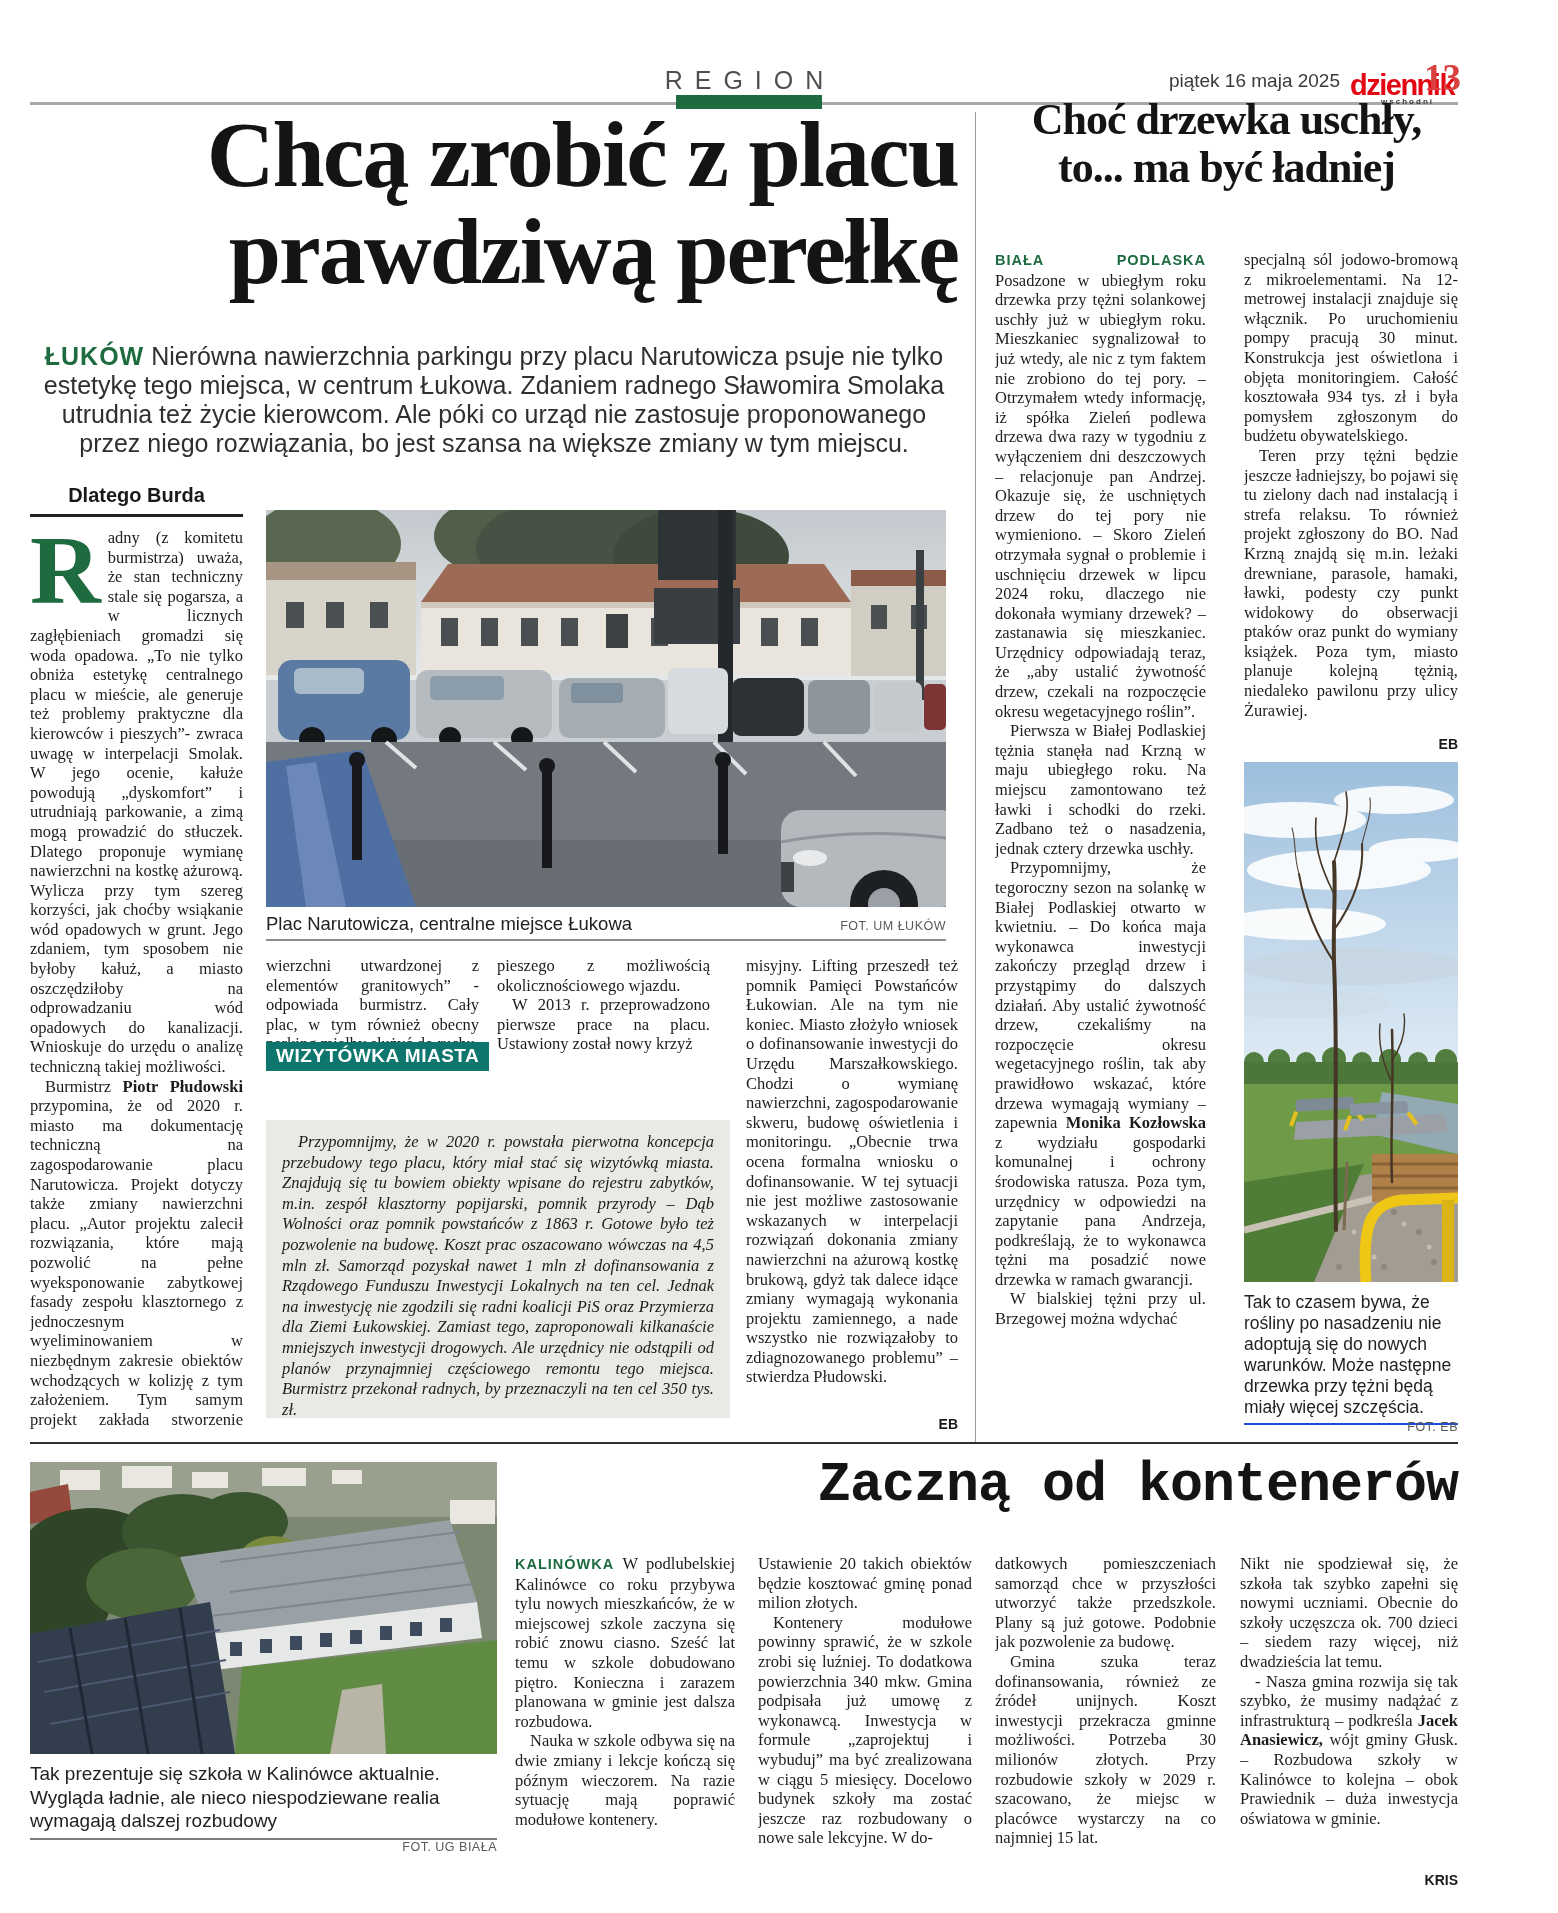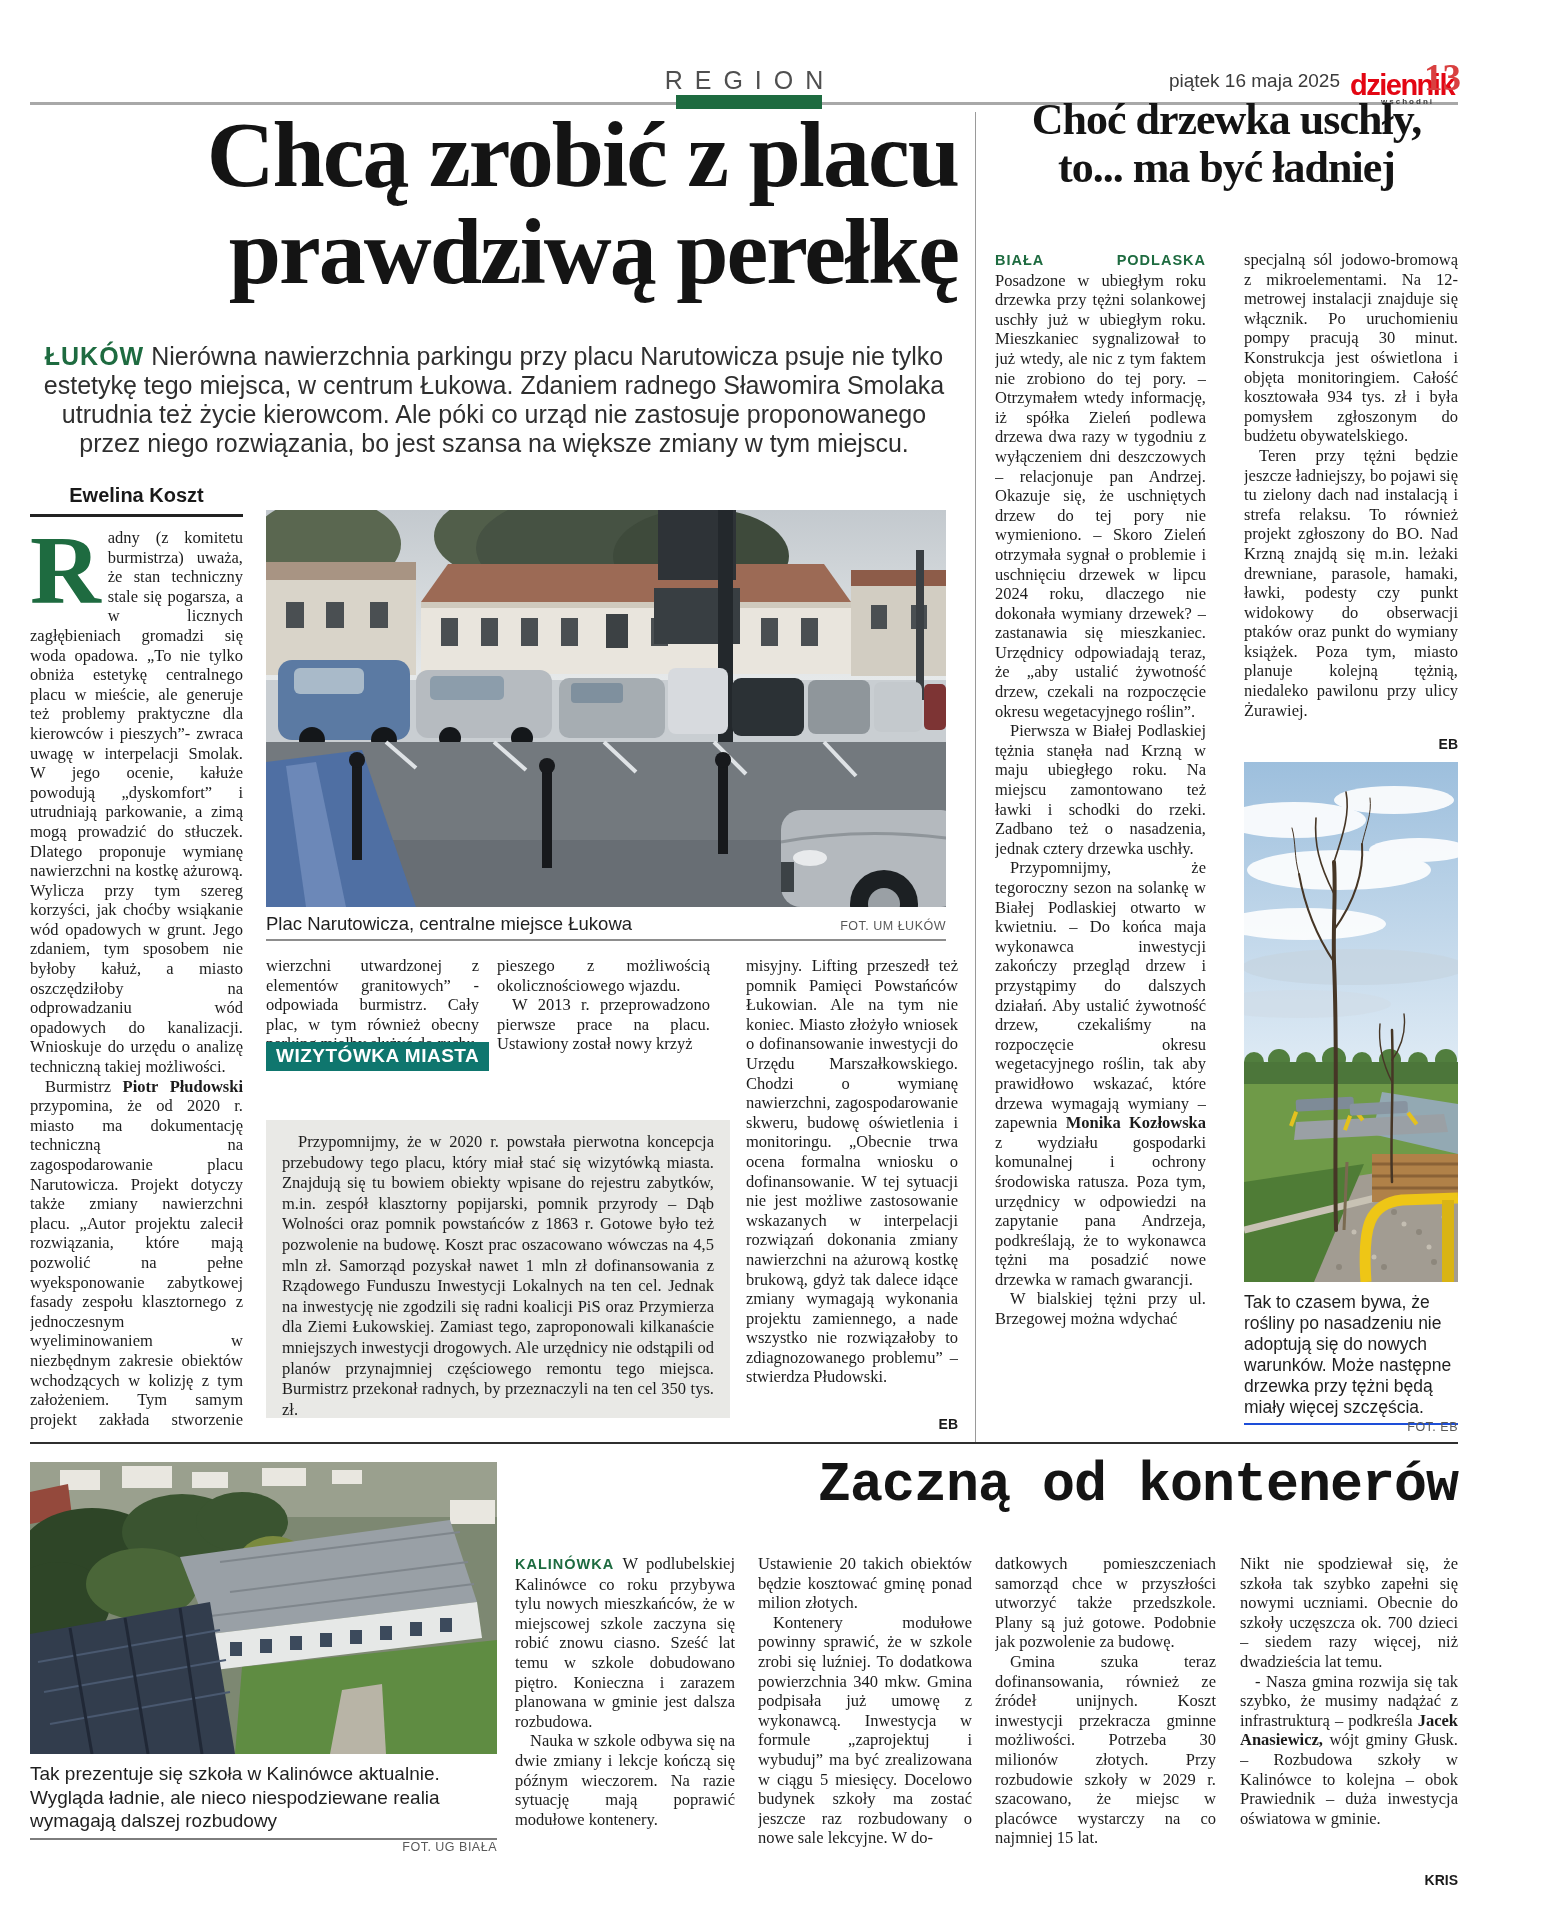--- a/index.html
+++ b/index.html
@@ -38,21 +38,21 @@
   .photo-frame{overflow:hidden;background:#c9ced2;}
   .mainphoto{left:266px;top:510px;width:680px;height:397px;}
   .caption-row{left:266px;top:912px;width:680px;border-bottom:2px solid #8d8d8d;padding-bottom:4px;}
   .caption{font-family:"Liberation Sans",sans-serif;font-size:18.5px;line-height:23px;color:#1f1f1f;}
   .caption-row .credit{position:absolute;right:0;bottom:6px;}
   .credit{font-family:"Liberation Sans",sans-serif;font-size:12.5px;letter-spacing:.5px;color:#595959;text-align:right;}
   .boxlabel{left:266px;top:1042px;background:#0f766e;color:#ffffff;font-family:"Liberation Sans",sans-serif;
             font-weight:bold;font-size:19px;letter-spacing:.5px;padding:3px 10px 4px 10px;}
   .graybox{left:266px;top:1120px;width:464px;height:298px;background:#e9e9e6;padding:12px 16px;
            box-sizing:border-box;font-size:16.5px;line-height:20.6px;text-align:justify;overflow:hidden;}
-  .graybox p{margin:0;text-indent:16px;}
+  .graybox p{margin:0;text-indent:16px;font-style:italic;}
   .signoff{font-family:"Liberation Sans",sans-serif;font-weight:bold;font-size:14px;color:#1a1a1a;text-align:right;}
   .eb-main{left:746px;top:1416px;width:212px;}
   .vdivider{left:975px;top:112px;width:1px;height:1332px;background:#9a9a9a;}
   
   .r-headline{left:995px;top:96px;width:463px;text-align:center;font-weight:bold;font-size:44px;
               line-height:48px;letter-spacing:-1px;color:#141414;}
   .rcol1{left:995px;top:250px;width:211px;height:1184px;}
   .rcol2{left:1244px;top:250px;width:214px;height:486px;}
   .eb-right{left:1244px;top:736px;width:214px;}
   .rphoto{left:1244px;top:762px;width:214px;height:520px;}
@@ -90,21 +90,21 @@
   <div class="abs pageno">13</div>
 
   <div class="abs headline">
     <div>Chcą zrobić z placu</div>
     <div>prawdziwą perełkę</div>
   </div>
   <div class="abs lead">
     <span class="tag">ŁUKÓW</span>
     <span>Nierówna nawierzchnia parkingu przy placu Narutowicza psuje nie tylko estetykę tego miejsca, w centrum Łukowa. Zdaniem radnego Sławomira Smolaka utrudnia też życie kierowcom. Ale póki co urząd nie zastosuje proponowanego przez niego rozwiązania, bo jest szansa na większe zmiany w tym miejscu.</span>
   </div>
-  <div class="abs byline">Ewelina Koszt</div>
+  <div class="abs byline">Dlatego Burda</div>
 
   <div class="abs bodycol col1">
     <p><span class="dropcap">R</span><span>adny (z komitetu burmistrza) uważa, że stan techniczny stale się pogarsza, a w licznych zagłębieniach gromadzi się woda opadowa. „To nie tylko obniża estetykę centralnego placu w mieście, ale generuje też problemy praktyczne dla kierowców i pieszych”- zwraca uwagę w interpelacji Smolak. W jego ocenie, kałuże powodują „dyskomfort” i utrudniają parkowanie, a zimą mogą prowadzić do stłuczek. Dlatego proponuje wymianę nawierzchni na kostkę ażurową. Wylicza przy tym szereg korzyści, jak choćby wsiąkanie wód opadowych w grunt. Jego zdaniem, tym sposobem nie byłoby kałuż, a miasto oszczędziłoby na odprowadzaniu wód opadowych do kanalizacji. Wnioskuje do urzędu o analizę techniczną takiej możliwości.</span></p>
     <p class="ind"><span>Burmistrz </span><b>Piotr Płudowski</b><span> przypomina, że od 2020 r. miasto ma dokumentację techniczną na zagospodarowanie placu Narutowicza. Projekt dotyczy także zmiany nawierzchni placu. „Autor projektu zalecił rozwiązania, które mają pozwolić na pełne wyeksponowanie zabytkowej fasady zespołu klasztornego z jednoczesnym wyeliminowaniem w niezbędnym zakresie obiektów wchodzących w kolizję z tym założeniem. Tym samym projekt zakłada stworzenie jednolitego placu o jednakowej na-</span></p>
   </div>
 
   <div class="abs mainphoto photo-frame">
     <svg width="680" height="397" viewBox="0 0 680 397" xmlns="http://www.w3.org/2000/svg">
       <defs>
         <linearGradient id="sky1" x1="0" y1="0" x2="0" y2="1">

